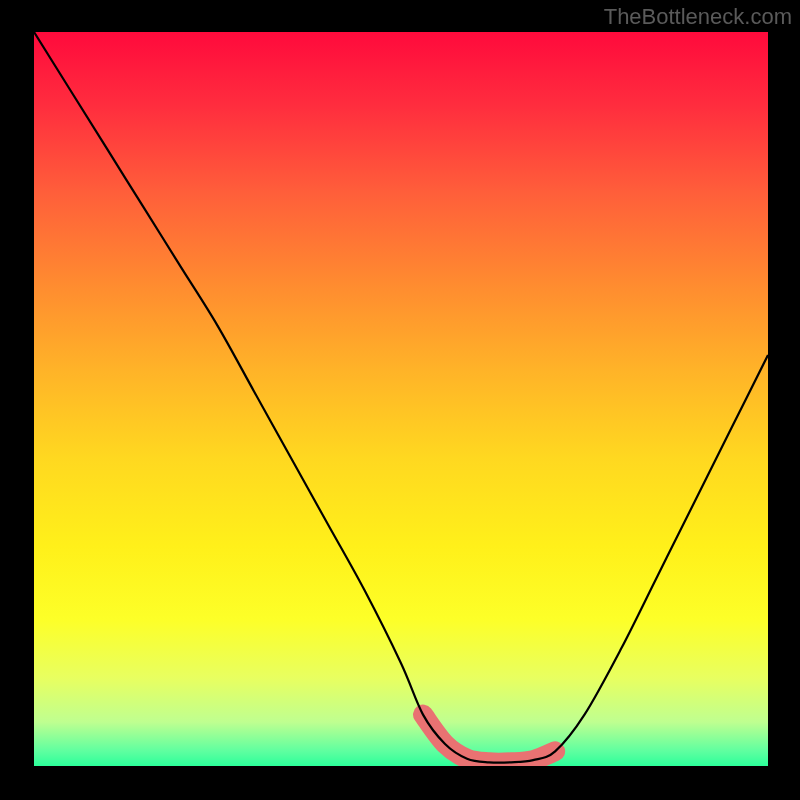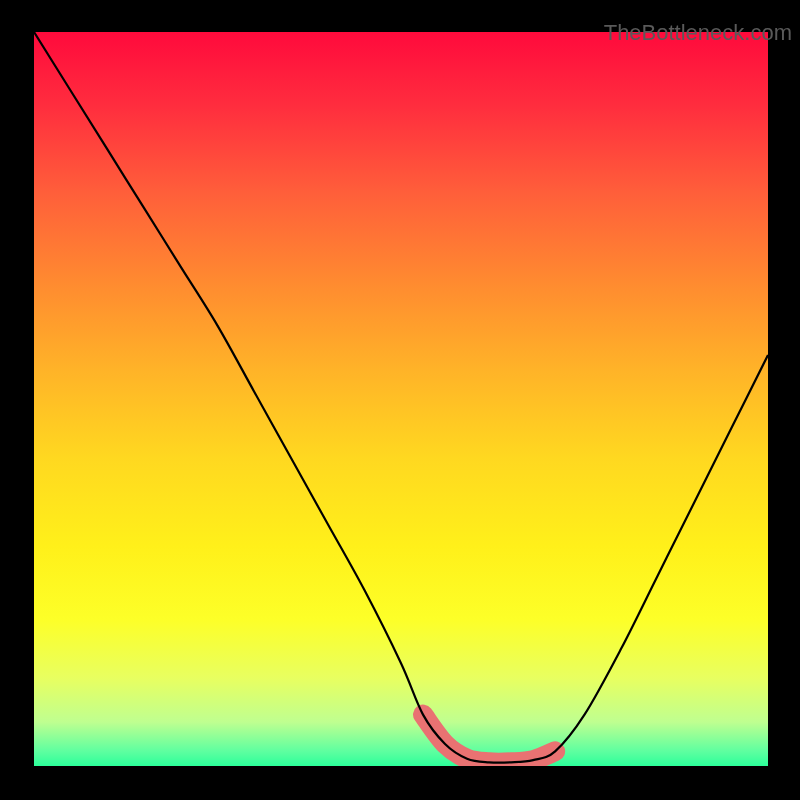--- a/index.html
+++ b/index.html
@@ -6,21 +6,21 @@
     margin: 0;
     padding: 0;
     width: 800px;
     height: 800px;
     background: #000;
     position: relative;
     font-family: Arial, Helvetica, sans-serif;
   }
   .watermark {
     position: absolute;
-    top: 20px;
+    top: 4px;
     right: 8px;
     color: #5a5a5a;
     font-size: 22px;
     font-weight: 500;
     z-index: 10;
   }
   .plot-area {
     position: absolute;
     left: 34px;
     top: 32px;

